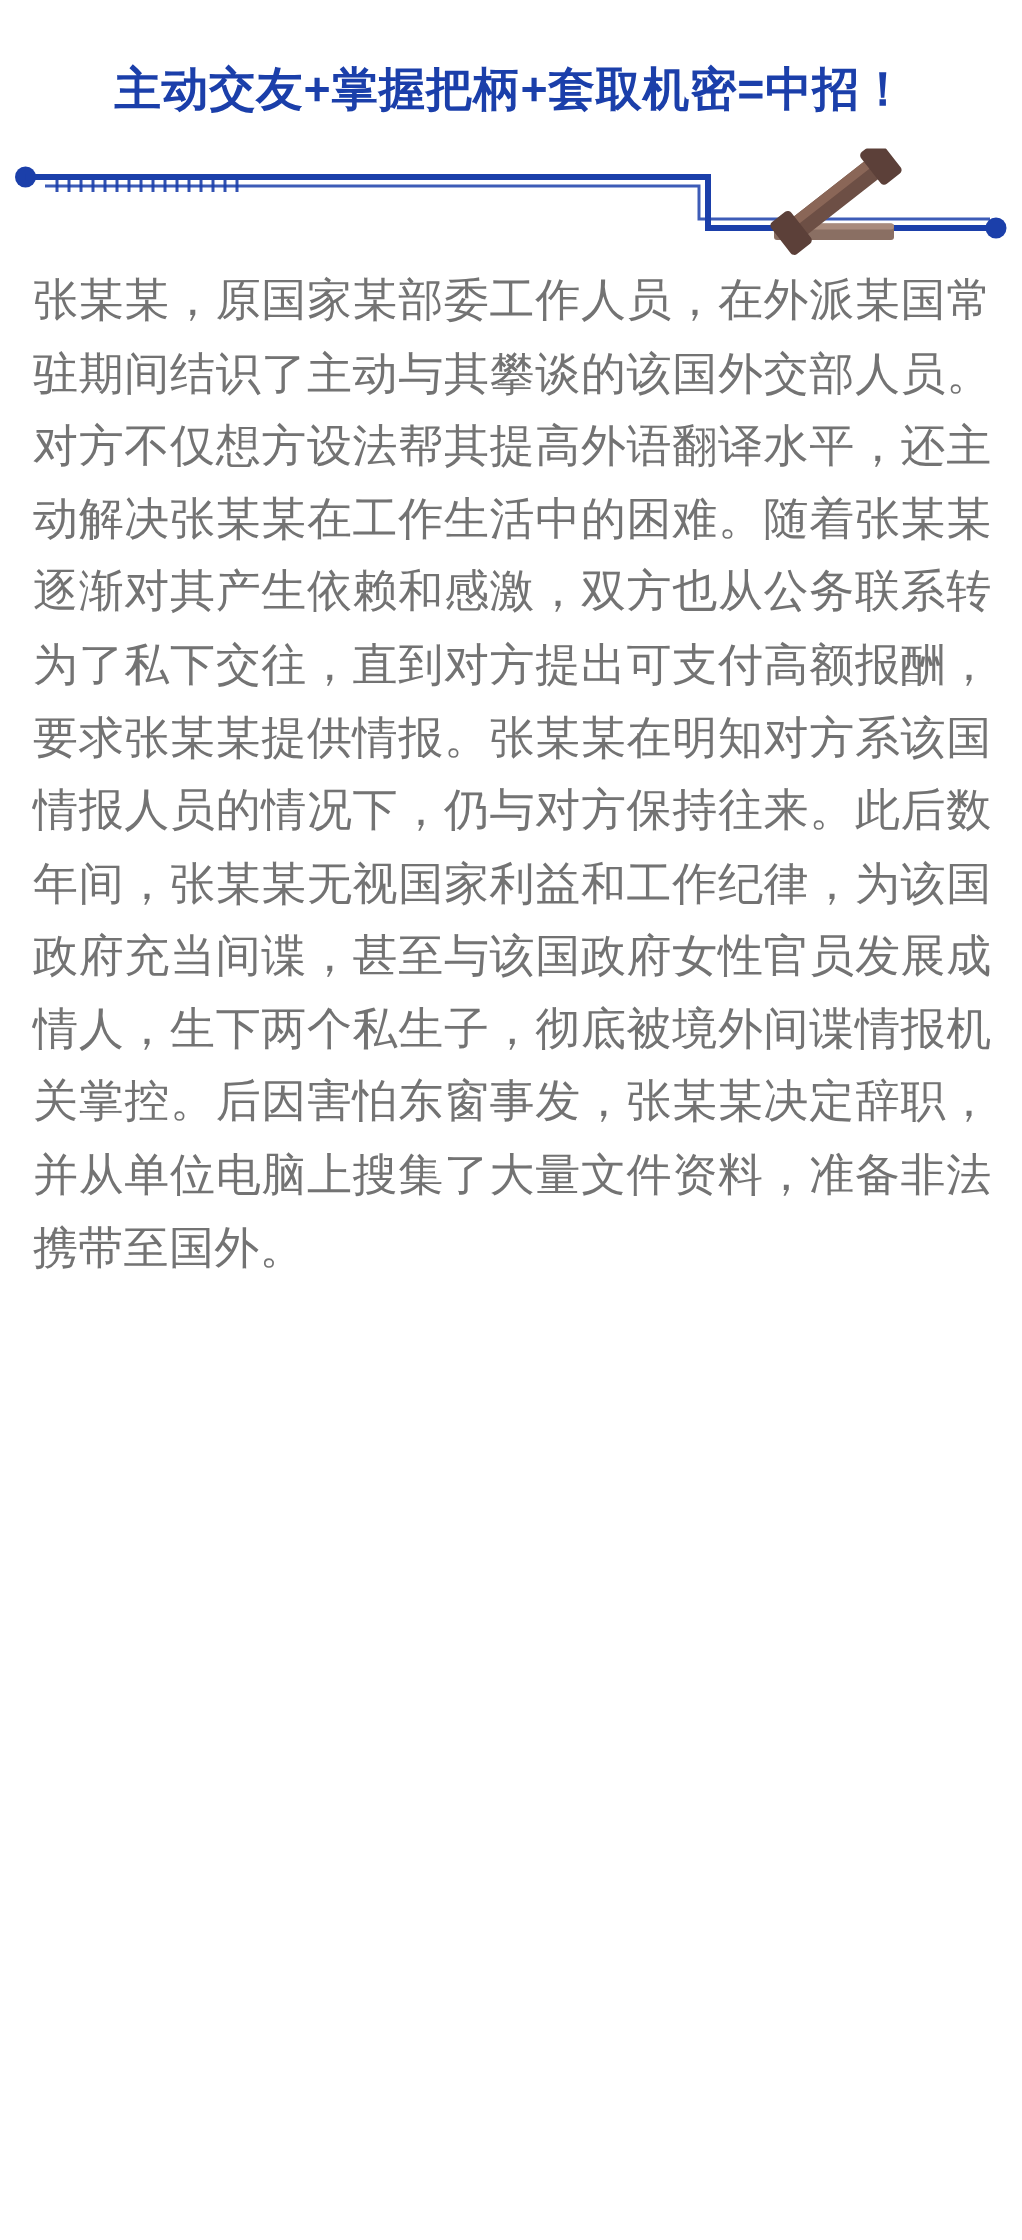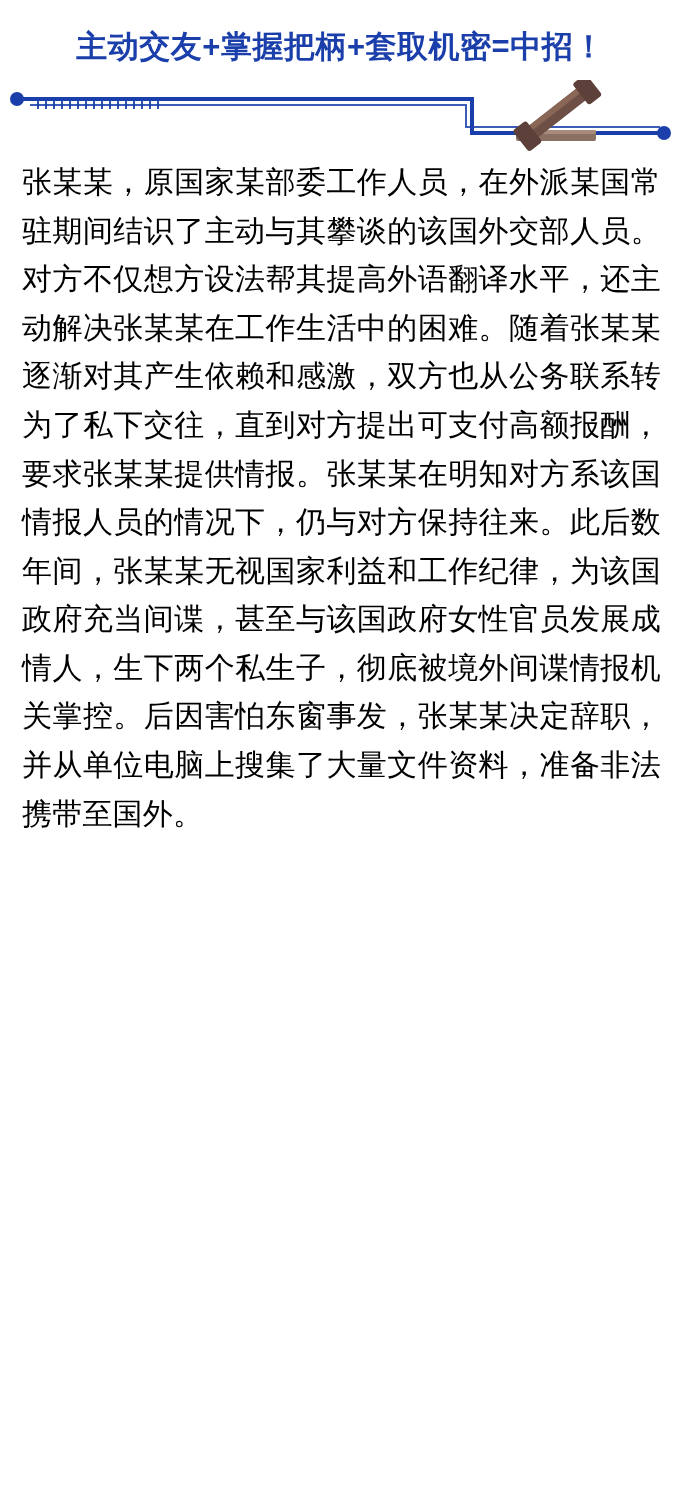--- a/index.html
+++ b/index.html
@@ -25,38 +25,38 @@
     padding: 22px 40px 0 40px;
     text-align: center;
   }
   .title {
     font-family: "Liberation Sans", sans-serif;
     font-weight: bold;
     font-size: 31px;
     line-height: 1.45;
     color: #1b3faa;
     letter-spacing: 0.5px;
-    margin: 3px;
+    margin: 16px;
   }
   .divider-wrap {
     position: relative;
     height: 74px;
     margin-top: 10px;
   }
   .divider-svg {
     display: block;
   }
   .content {
     padding: 4px 20px 30px 22px;
   }
   .para {
     font-family: "Liberation Serif", "DejaVu Serif", serif;
     font-size: 30px;
     line-height: 1.62;
-    color: #000000;
+    color: #737373;
     text-align: justify;
     text-justify: inter-ideograph;
     margin: 0 0 26px 0;
     letter-spacing: 0.2px;
   }
   .para:last-child {
     margin-bottom: 0;
   }
 </style>
 </head>

